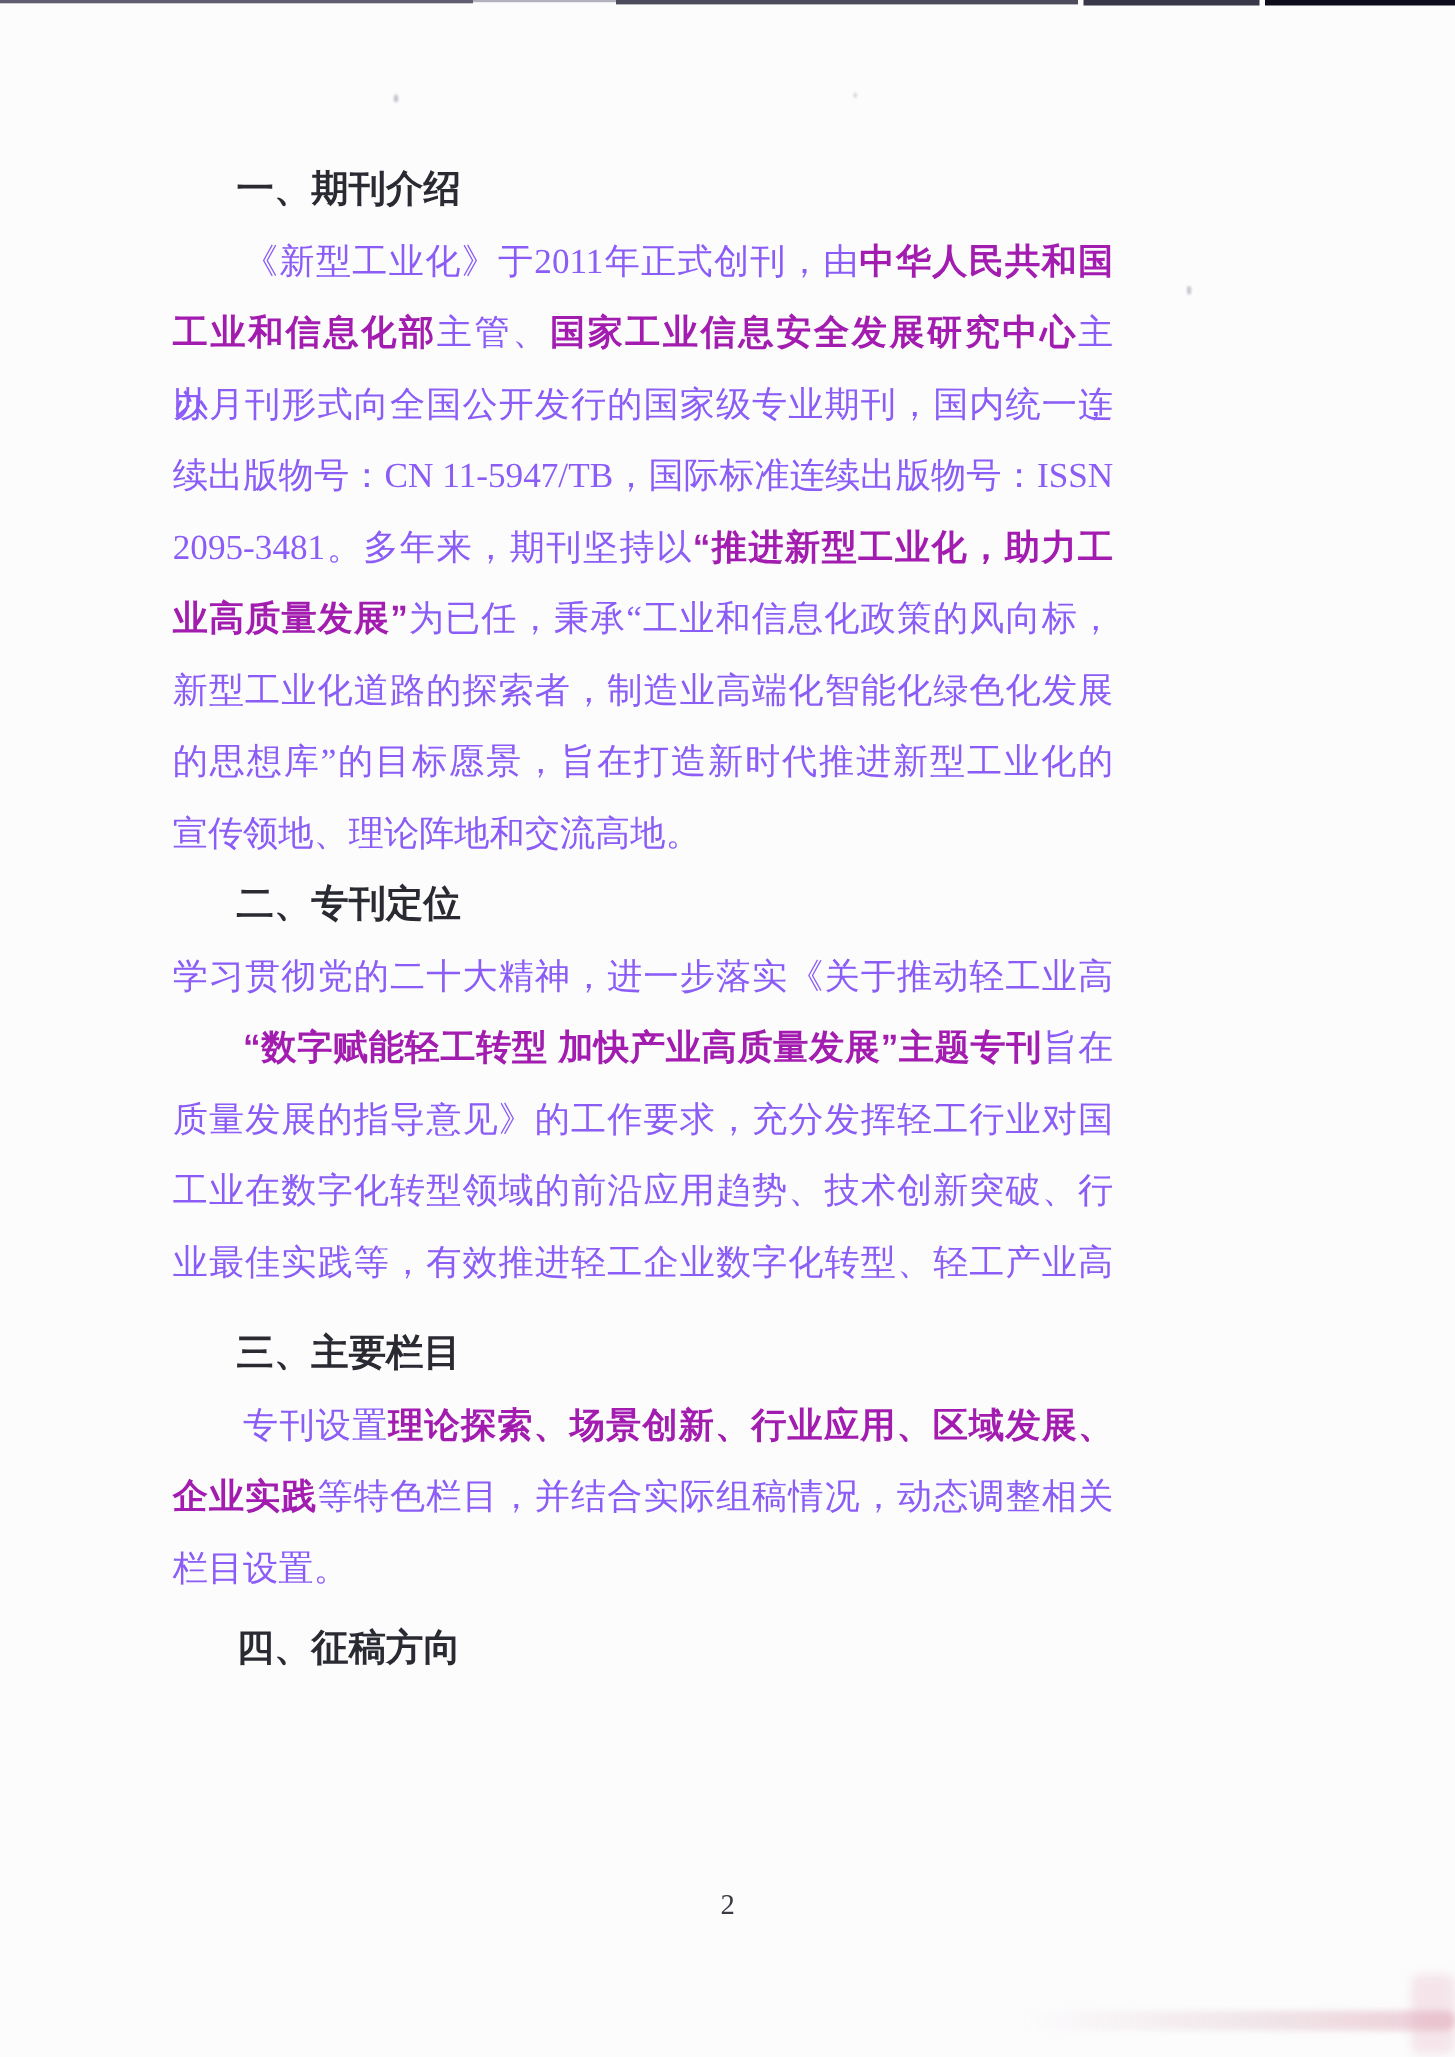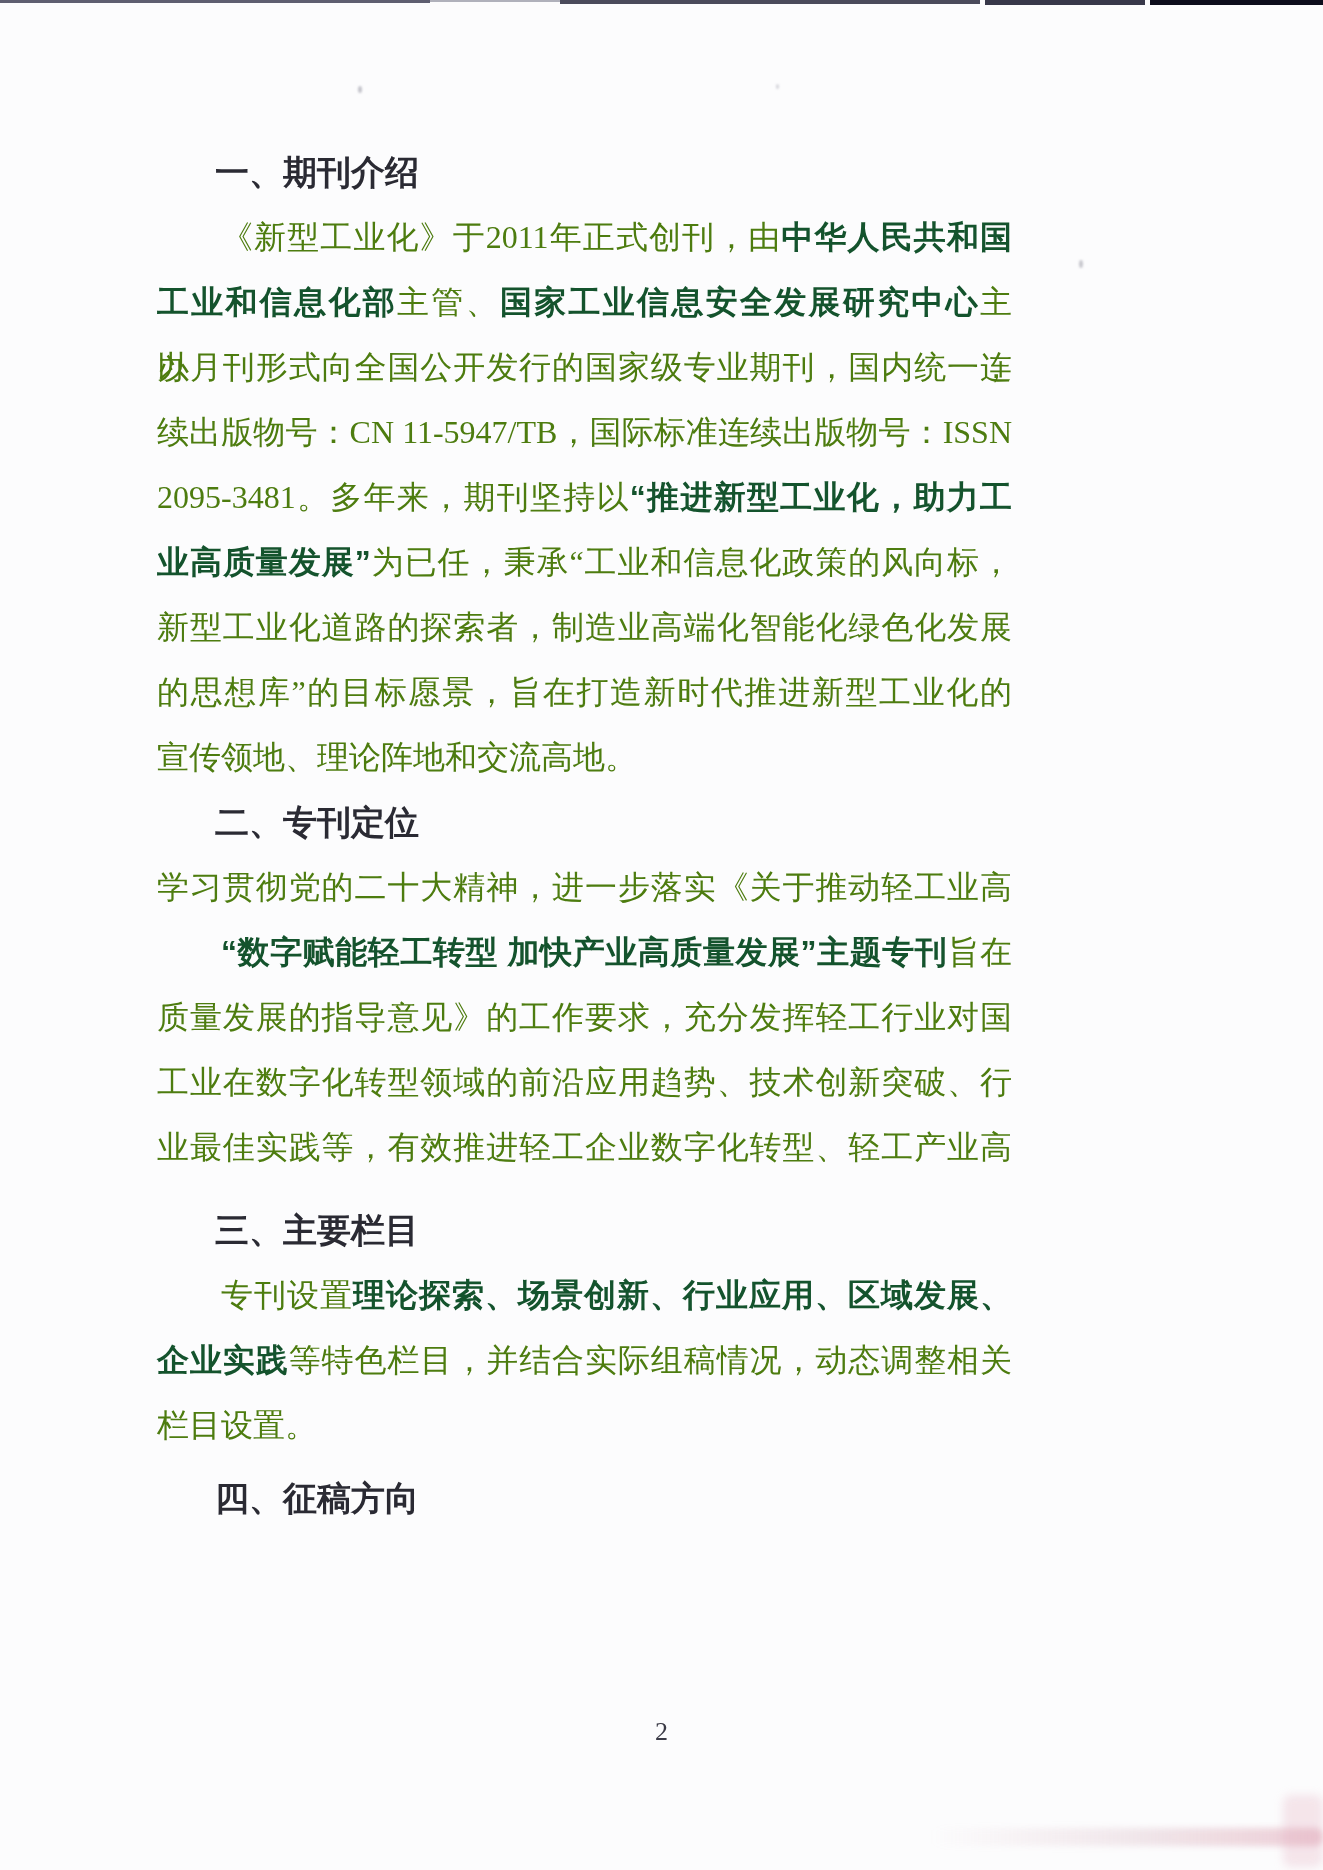--- a/index.html
+++ b/index.html
@@ -35,25 +35,25 @@
     white-space:nowrap;
   }
   .line{
     height:65px;line-height:65px;
     text-align:justify;
     text-align-last:justify;
     text-justify:inter-character;
   }
   .line.indent{text-indent:64px;}
   .line.last{text-align-last:left;}
-  .r{color:#4d7c0f;}
+  .r{color:#8b5cf6;}
   .b{
     font-family:"Liberation Sans","DejaVu Sans",sans-serif;
     font-weight:700;
-    color:#14532d;
+    color:#a21caf;
   }
   .page-number{
     position:absolute;
     left:0;top:1712px;width:100%;
     text-align:center;
     font-size:26px;line-height:40px;
     color:#3a3a46;
     font-family:"Liberation Serif","DejaVu Serif",serif;
   }
 </style>

